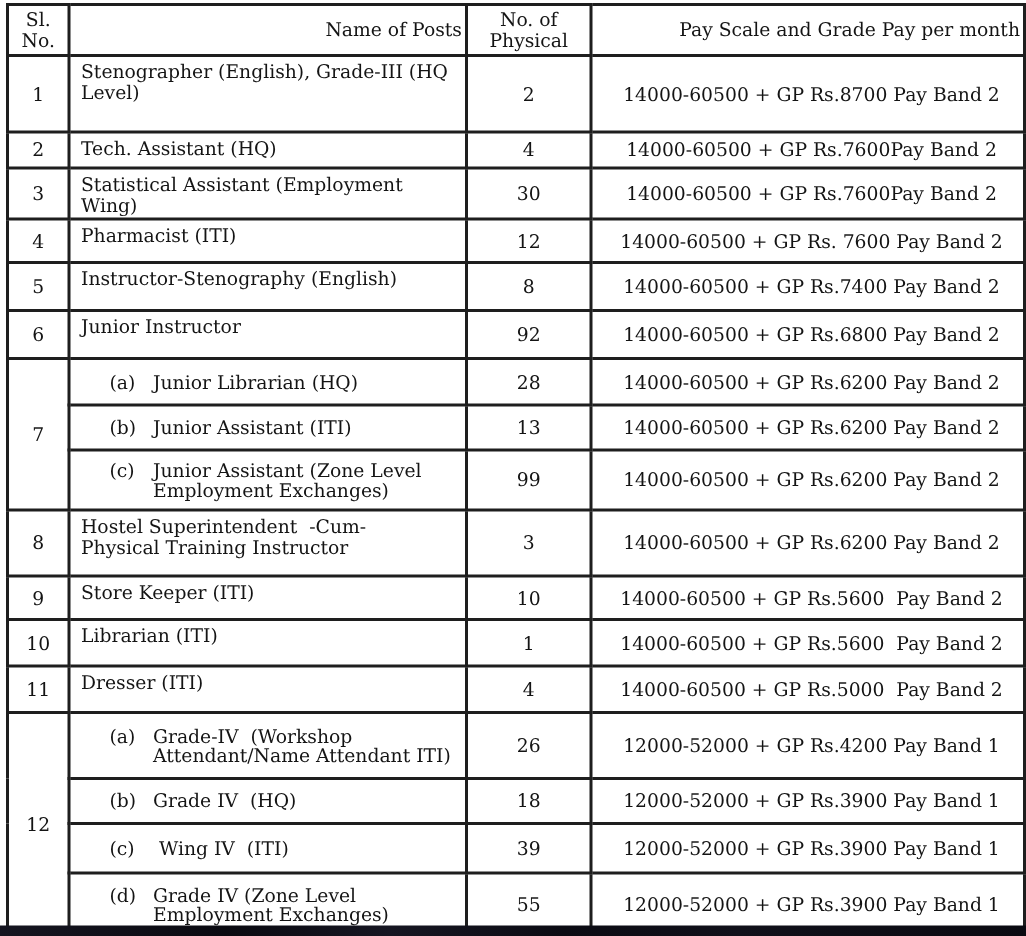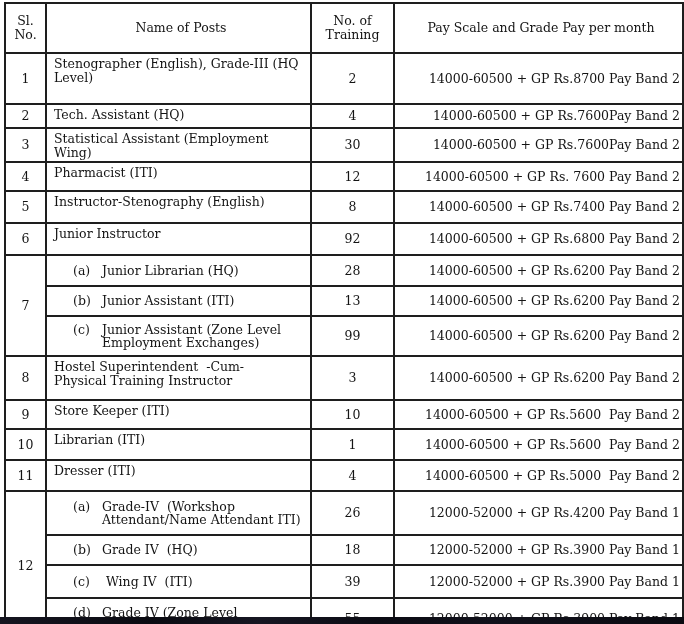--- a/index.html
+++ b/index.html
@@ -13,32 +13,32 @@
     position:absolute;left:4px;top:2px;width:678px;
     border-collapse:collapse;table-layout:fixed;
   }
   .vtable td,.vtable th{
     border:2px solid #1e1e1e;
     font-size:12.5px;font-weight:normal;
     overflow:hidden;
   }
   
   th.hc{text-align:center;vertical-align:middle;white-space:pre-line;line-height:14.5px;padding:1px 0;}
-  th.hl{text-align:center;vertical-align:middle;padding:1px 2px 1px 7px;line-height:14.5px;white-space:pre;}
+  th.hl{text-align:right;vertical-align:middle;padding:1px 2px 1px 7px;line-height:14.5px;white-space:pre;}
   
   td.sl{text-align:center;vertical-align:middle;line-height:14px;}
   td.name{vertical-align:top;padding:3px 2px 2px 7px;white-space:pre;line-height:13.5px;border-radius:17px;}
   td.namesub{vertical-align:middle;padding:2px 2px 2px 0;}
   .subflex{display:flex;align-items:flex-start;}
   .sublabel{flex:0 0 29px;margin-left:26px;white-space:pre;line-height:13.5px;}
   .subtext{flex:1 1 auto;white-space:pre;line-height:13.5px;}
   td.vac{text-align:center;vertical-align:middle;line-height:14px;}
-  td.pay{vertical-align:middle;text-align:right;padding:1px 2px 1px 7px;white-space:pre;line-height:14px;}
+  td.pay{vertical-align:middle;text-align:center;padding:1px 2px 1px 7px;white-space:pre;line-height:14px;}
   
-  tr.h34{height:50px;margin-top:31px;} tr.h51{height:51px;} tr.h24{height:24px;} tr.h27{height:27px;}
+  tr.h34{height:34px;margin-top:31px;} tr.h51{height:51px;} tr.h24{height:24px;} tr.h27{height:27px;}
   tr.h29{height:29px;} tr.h30{height:30px;} tr.h31{height:31px;} tr.h32{height:32px;}
   tr.h33{height:33px;} tr.h40{height:40px;} tr.h42{height:42px;} tr.h44{height:44px;}
   .bottom-strip{
     position:absolute;left:0;bottom:0;width:684px;height:7px;
     background:linear-gradient(90deg,#151520 0%,#0a0a11 22%,#161622 38%,#0b0b13 55%,#10101a 72%,#0a0a11 100%);
   }
 </style>
 </head>
 <body>
 
@@ -51,21 +51,21 @@
         <col style="width:83px">
         <col style="width:289px">
     </colgroup>
 
     <tbody>
         <tr class="h34">
       <th class="hc">Sl.
 No.</th>
       <th class="hl">Name of Posts</th>
       <th class="hc">No. of
-Training</th>
+Physical</th>
       <th class="hl">Pay Scale and Grade Pay per month</th>
     </tr>
 
     <tr class="h51">
       <td class="sl">1</td>
       <td class="name">Stenographer (English), Grade-III (HQ
 Level)</td>
       <td class="vac">2</td>
       <td class="pay">14000-60500 + GP Rs.8700 Pay Band 2</td>
     </tr>

